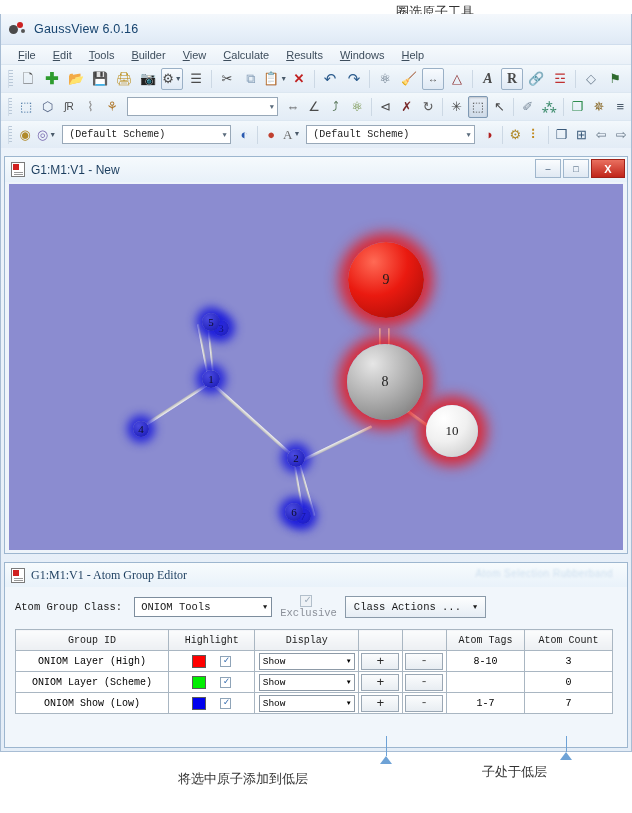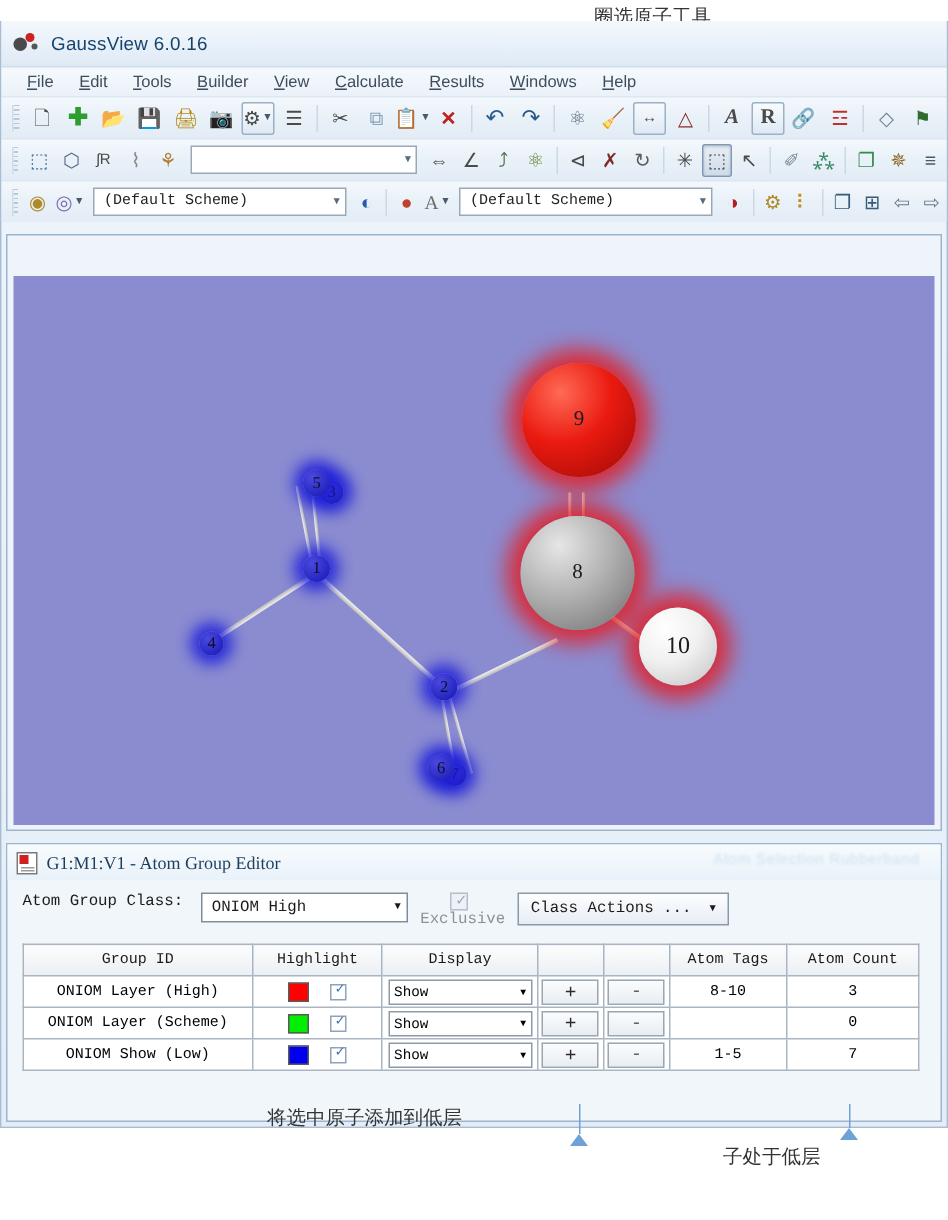--- a/index.html
+++ b/index.html
@@ -192,21 +192,21 @@
     position: relative;
   }
   .age-title .ct-text { font-size:12px; color:#1b3d5e;font-family:Liberation Serif, serif; }
   .ghost {
     position:absolute; right:14px; top:5px;
     font-size:10px; color:#cfe0ef; letter-spacing:.5px;
     filter: blur(1.1px);
   }
   .age-body { padding: 8px 10px 0 10px; }
   .ctrl-row {
-    display:flex; align-items:flex-start; gap:8px;
+    display:flex; align-items:center; gap:8px;
     font-family:"Liberation Mono", monospace;
     font-size:10.5px; color:#1a1a1a;
     margin-bottom: 10px;
   }
   .lbl-agc { margin-right:4px; }
   .sel-box {
     width: 138px; height: 20px;
     border:1px solid #7d8d9d; background:#fff;
     display:flex; align-items:center; justify-content:space-between;
     padding: 0 4px 0 6px;
@@ -282,21 +282,21 @@
 
   
   .anno {
     position:absolute;
     color:#333333;
     font-family:"DejaVu Sans", sans-serif;
     font-size: 13px;
     line-height: 19px;
   }
   .ann-top { left: 396px; top: 2px; }
-  .ann-bl  { left: 178px; top: 736px; }
+  .ann-bl  { left: 178px; top: 769px; }
   .ann-br  { left: 482px; top: 762px; width: 120px; }
   .arrow-v {
     position:absolute;
     width:0; height:0;
     border-left:6px solid transparent;
     border-right:6px solid transparent;
   }
   .arrow-down { border-top:8px solid #6ea2d6; }
   .arrow-up   { border-bottom:8px solid #6ea2d6; }
   .aline {
@@ -541,20 +541,29 @@
       <div class="tb-btn" style="color:#6a7a8a;">
           <span>⇦</span>
         </div>
       <div class="tb-btn" style="color:#6a7a8a;">
           <span>⇨</span>
         </div>
     </div>
   </div>
 
   <div class="childwin">
+    <div class="child-title">
+      <div class="doc-icon"></div>
+      <div class="ct-text">G1:M1:V1 - New</div>
+      <div class="winbtns">
+        <div class="wbtn">–</div>
+        <div class="wbtn">□</div>
+        <div class="wbtn close">X</div>
+      </div>
+    </div>
 
     <div class="viewport">
 
       <div class="bond thin" style="left:200px;top:196px;width:58px;transform:rotate(-101deg);"></div>
       <div class="bond thin" style="left:205px;top:196px;width:58px;transform:rotate(-96deg);"></div>
       <div class="bond" style="left:200px;top:198px;width:84px;transform:rotate(147deg);"></div>
       <div class="bond" style="left:203px;top:198px;width:116px;transform:rotate(42deg);"></div>
       <div class="bond thin" style="left:285px;top:277px;width:54px;transform:rotate(80deg);"></div>
       <div class="bond thin" style="left:290px;top:277px;width:56px;transform:rotate(74deg);"></div>
       <div class="bond" style="left:289px;top:277px;width:82px;transform:rotate(-26deg);"></div>
@@ -584,37 +593,37 @@
         <span class="lbl">6</span>
       </div>
 
       <div class="atom glow-red" style="left:339px;top:58px;width:76px;height:76px;background:radial-gradient(circle at 34% 26%,#ff6a55 0%,#ea1a10 45%,#9d0a06 100%);">
         <span class="lbl" style="font-size:14px;color:#1a1a1a;">9</span>
       </div>
       <div class="atom glow-red" style="left:338px;top:160px;width:76px;height:76px;background:radial-gradient(circle at 34% 26%,#e6e6e6 0%,#b2b2b2 45%,#6f6f6f 100%);">
         <span class="lbl" style="font-size:14px;color:#1a1a1a;">8</span>
       </div>
       <div class="atom glow-red" style="left:417px;top:221px;width:52px;height:52px;background:radial-gradient(circle at 34% 26%,#ffffff 0%,#f0f0f0 45%,#c2c2c2 100%);">
-        <span class="lbl" style="font-size:16px;color:#1a1a1a;font-family:Liberation Serif, serif;">10</span>
+        <span class="lbl" style="font-size:13px;color:#1a1a1a;font-family:Liberation Serif, serif;">10</span>
       </div>
     </div>
   </div>
 
   <div class="agewin">
     <div class="age-title">
       <div class="doc-icon"></div>
       <div class="ct-text">G1:M1:V1 - Atom Group Editor</div>
       <div class="ghost">Atom Selection    Rubberband</div>
     </div>
 
     <div class="age-body">
       <div class="ctrl-row">
         <span class="lbl-agc">Atom Group Class:</span>
         <div class="sel-box">
-          <span>ONIOM High</span>
+          <span>ONIOM Tools</span>
           <span class="arw">▼</span>
         </div>
         <div style="display:flex;align-items:center;flex-direction:column;">
           <span class="chk"></span>
           <span class="chk-lbl">Exclusive</span>
         </div>
         <div class="btn-ca">
           <span>Class Actions ...</span>
           <span class="arw" style="font-size:7px;">▼</span>
         </div>
@@ -692,21 +701,21 @@
                 <span>Show</span>
                 <span class="arw">▼</span>
               </div>
             </td>
             <td>
                 <div class="pm-btn">+</div>
               </td>
             <td>
                 <div class="pm-btn minus">-</div>
               </td>
-            <td>1-5</td>
+            <td>1-7</td>
             <td>7</td>
           </tr>
         </tbody>
       </table>
     </div>
   </div>
 
   <div class="aline" style="left:386px; top:736px; height:20px;"></div>
   <div class="arrow-v arrow-up" style="left:380px; top:756px;"></div>
   <div class="anno ann-bl">

